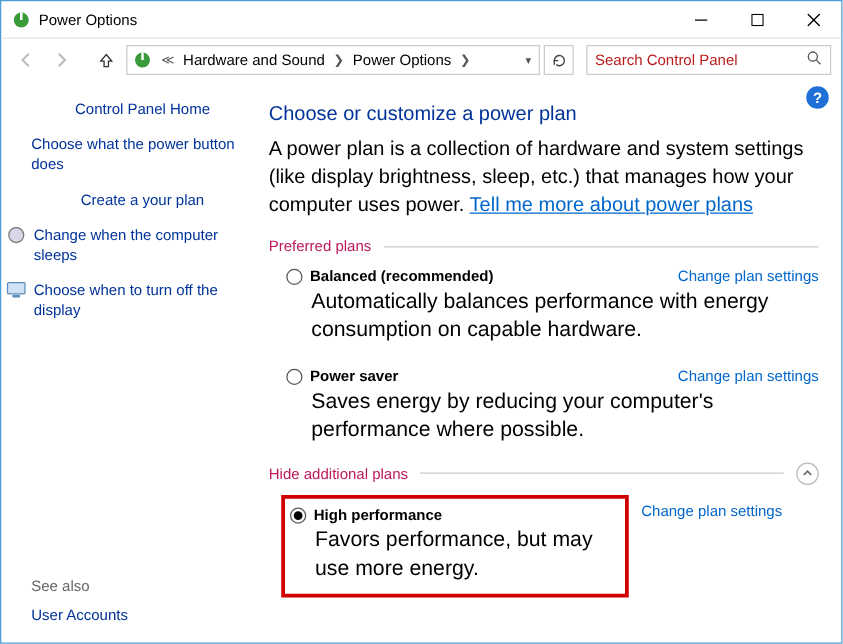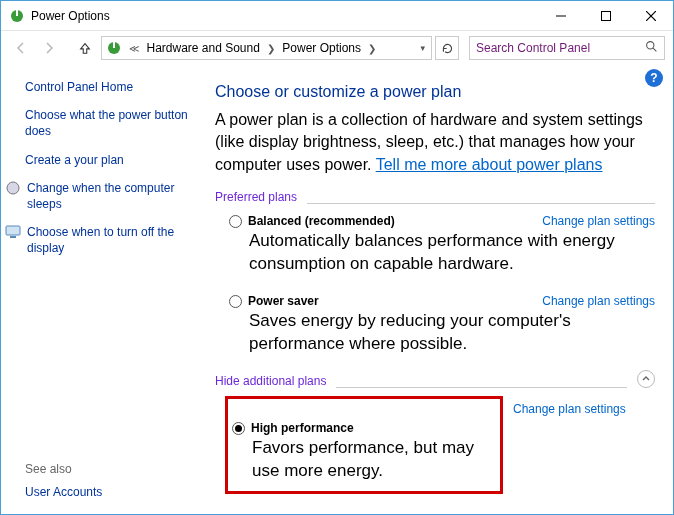--- a/index.html
+++ b/index.html
@@ -71,35 +71,36 @@
     border: 1px solid #ccc;
     display: flex; align-items: center; justify-content: center;
     margin-left: -1px;
   }
   .searchbox {
     width: 196px; height: 24px;
     border: 1px solid #ccc;
     display: flex; align-items: center;
     padding: 0 6px;
     margin-left: 6px;
-    color: #701a75;
+    color: #b91c1c;
   }
   .searchbox .ph { flex: 1; }
   .content {
     flex: 1;
     display: flex;
     overflow: hidden;
   }
   .sidebar {
     width: 210px;
     padding: 14px 8px 10px 24px;
     display: flex;
     flex-direction: column;
     gap: 12px;
     position: relative;
+    align-items: center;
   }
   .sidelink {
     color: #003399;
     cursor: pointer;
     line-height: 1.35;
     position: relative;
   }
   .sideitem {
     display: flex;
     gap: 6px;
@@ -140,24 +141,24 @@
     font-size: 16px;
     line-height: 1.4;
     color: #000;
   }
   .desc a { color: #0066cc; text-decoration: underline; }
   .group {
     margin-top: 14px;
   }
   .group-header {
     display: flex;
-    align-items: flex-end;
+    align-items: center;
     gap: 10px;
     font-size: 12px;
-    color: #6d28d9;
+    color: #be185d;
   }
   .group-header .line {
     flex: 1;
     height: 1px;
     background: #ccc;
   }
   .expandbtn {
     width: 18px; height: 18px;
     border: 1px solid #bbb;
     border-radius: 50%;
@@ -369,21 +370,21 @@
           <span class="line"></span>
           <span class="expandbtn">
             <svg width="10" height="10" viewBox="0 0 10 10">
                 <path d="M2 6 L5 3 L8 6" fill="none" stroke="#666" stroke-width="1.4"></path>
               </svg>
           </span>
         </div>
 
         <div class="highlight-wrapper">
           <div class="highlight-box">
-            <div class="plan-row" style="margin-top:16px; padding-left:4px">
+            <div class="plan-row" style="margin-top:0; padding-left:4px">
               <div class="plan-main">
                 <span class="radio selected"></span>
                 <span class="plan-name">High performance</span>
               </div>
             </div>
             <div class="plan-desc" style="margin-left:24px">Favors performance, but may use more energy.</div>
           </div>
           <span class="change-link" style="margin-top:14px">Change plan settings</span>
         </div>
       </div>

